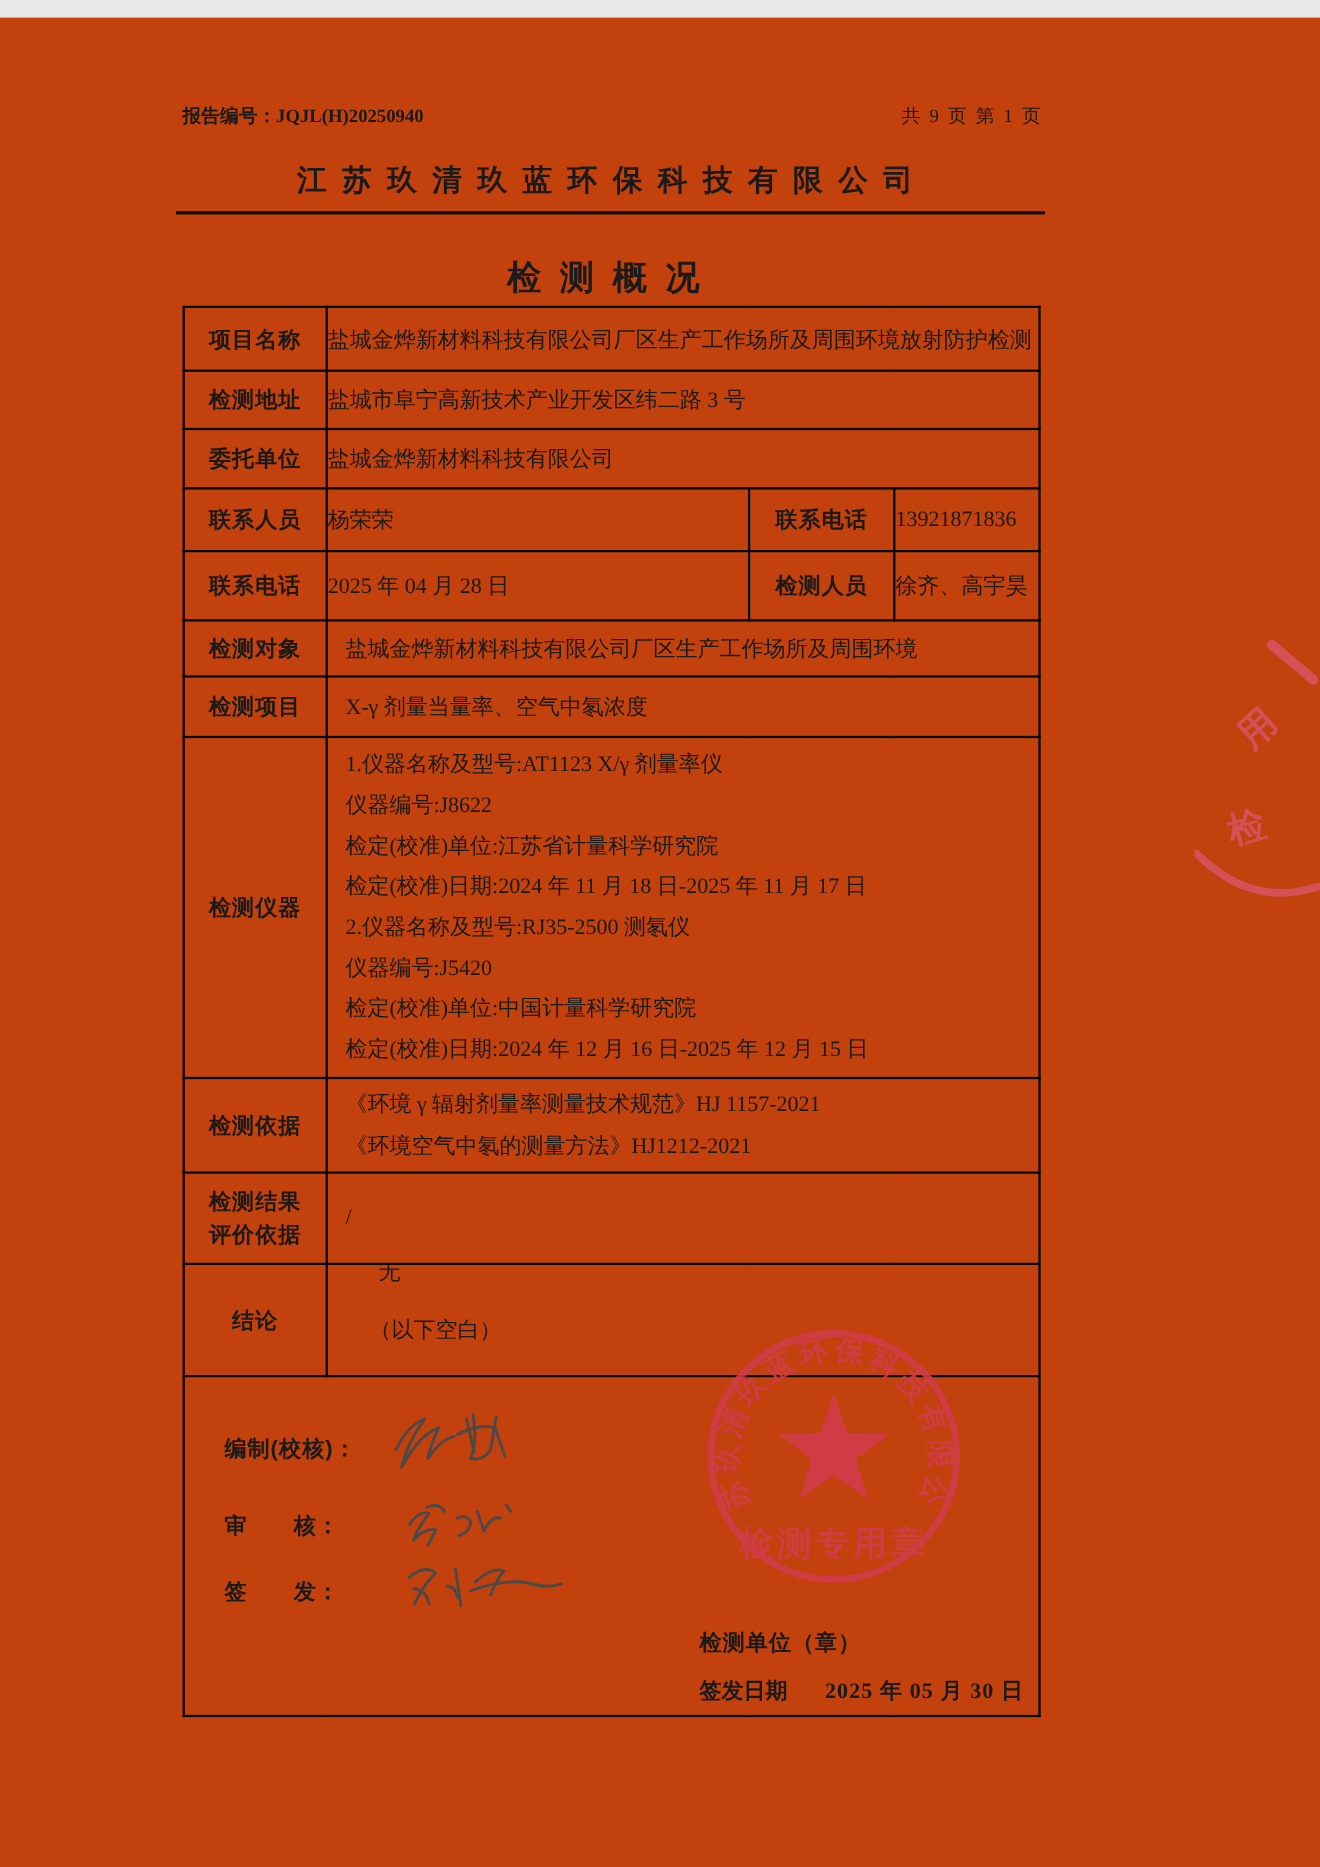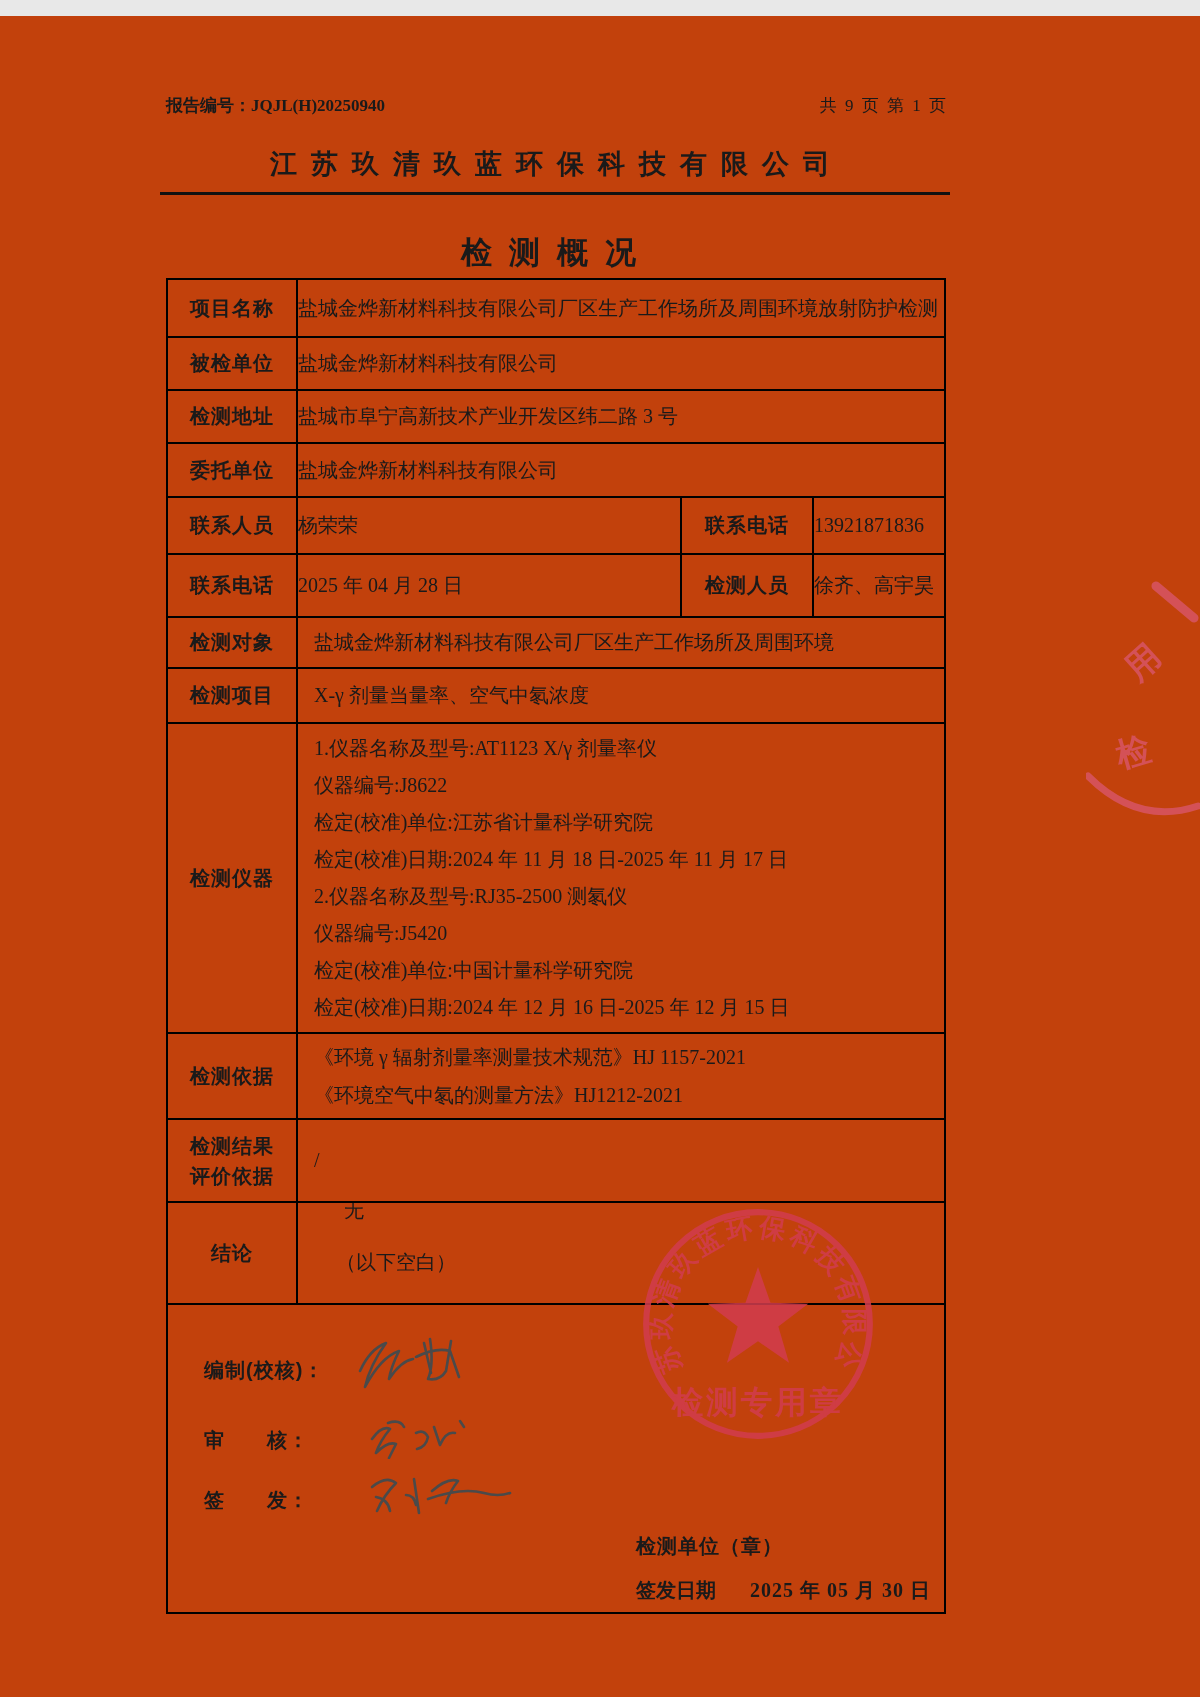--- a/index.html
+++ b/index.html
@@ -69,24 +69,20 @@
     <colgroup>
         <col style="width:130px">
         <col style="width:384px">
         <col style="width:132px">
         <col style="width:132px">
       </colgroup>
     <tbody>
         <tr style="height:58px">
       <td class="lbl">项目名称</td>
       <td class="val" colspan="3">盐城金烨新材料科技有限公司厂区生产工作场所及周围环境放射防护检测</td>
-    </tr>
-    <tr style="height:53px">
-      <td class="lbl">被检单位</td>
-      <td class="val" colspan="3">盐城金烨新材料科技有限公司</td>
     </tr>
     <tr style="height:53px">
       <td class="lbl">检测地址</td>
       <td class="val" colspan="3">盐城市阜宁高新技术产业开发区纬二路 3 号</td>
     </tr>
     <tr style="height:54px">
       <td class="lbl">委托单位</td>
       <td class="val" colspan="3">盐城金烨新材料科技有限公司</td>
     </tr>
     <tr style="height:57px">

